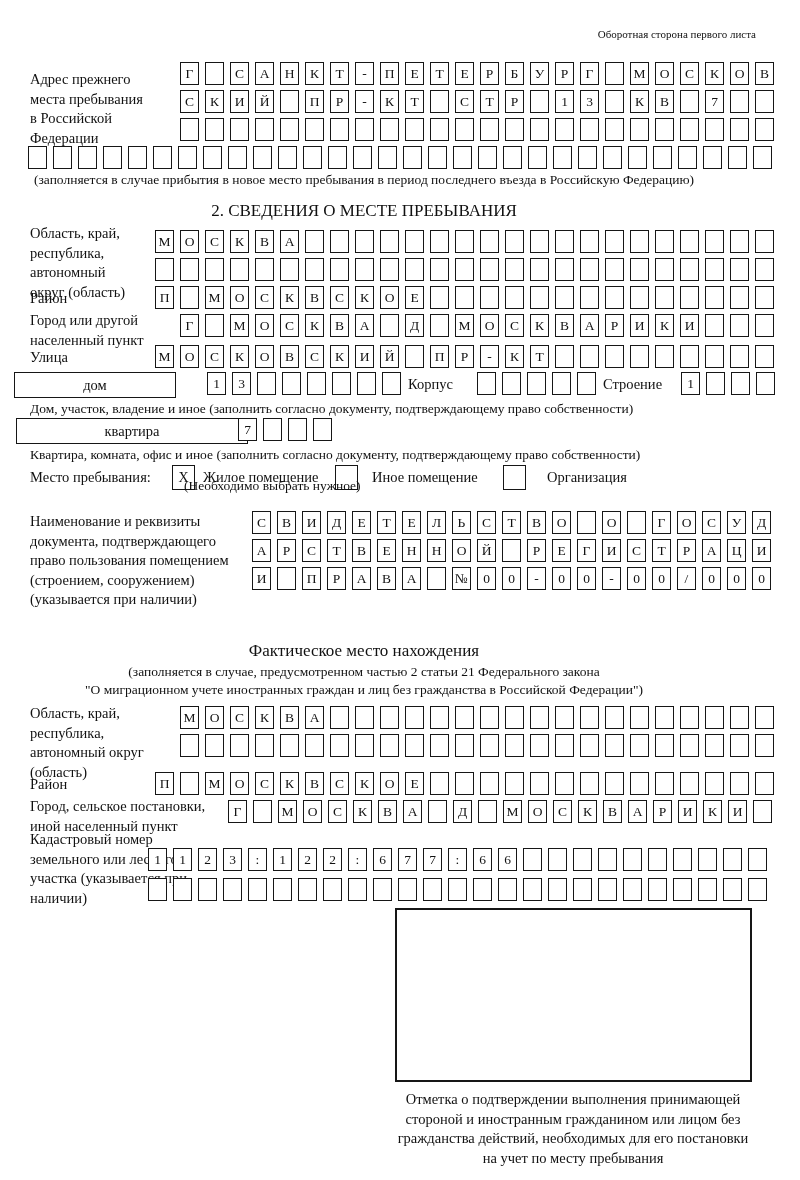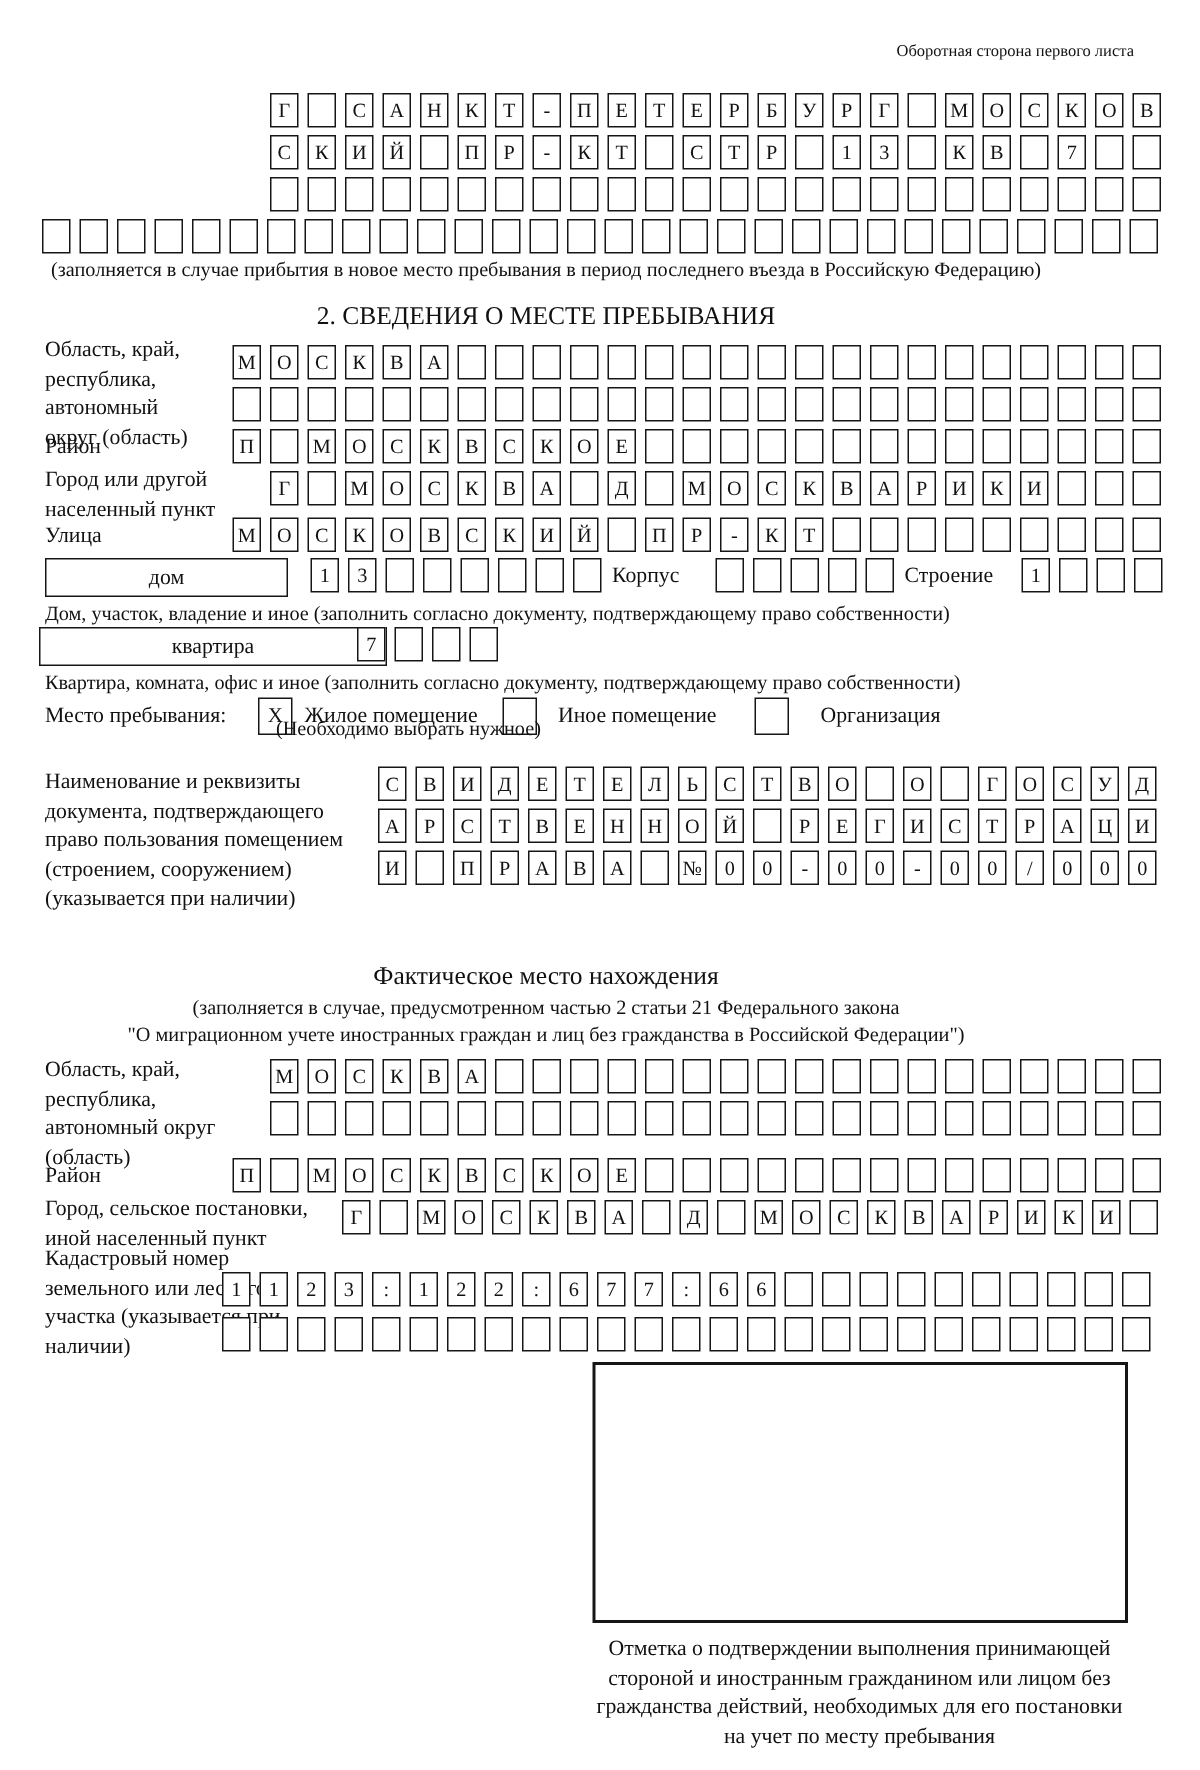--- a/index.html
+++ b/index.html
@@ -46,20 +46,21 @@
     text-align:center;font-size:14.5px;line-height:19.5px;
   }
 </style>
 </head>
 <body>
 
 <div class="page">
 
   <div class="hdr-note">Оборотная сторона первого листа</div>
 
+  <div class="lbl" style="left:30px;top:70px;width:122px">Адрес прежнего места пребывания в Российской Федерации</div>
   <div class="cellrow" style="left:180px;top:62px">
       <span class="cell">Г</span>
       <span class="cell"></span>
       <span class="cell">С</span>
       <span class="cell">А</span>
       <span class="cell">Н</span>
       <span class="cell">К</span>
       <span class="cell">Т</span>
       <span class="cell">-</span>
       <span class="cell">П</span>
@@ -302,21 +303,21 @@
       <span class="cell"></span>
       <span class="cell"></span>
       <span class="cell"></span>
       <span class="cell"></span>
       <span class="cell"></span>
       <span class="cell"></span>
       <span class="cell"></span>
       <span class="cell"></span>
     </div>
 
-  <div class="widebox" style="left:30px;top:372px;width:162px">дом</div>
+  <div class="widebox" style="left:14px;top:372px;width:162px">дом</div>
   <div class="cellrow" style="left:207px;top:372px">
       <span class="cell">1</span>
       <span class="cell">3</span>
       <span class="cell"></span>
       <span class="cell"></span>
       <span class="cell"></span>
       <span class="cell"></span>
       <span class="cell"></span>
       <span class="cell"></span>
     </div>
@@ -330,21 +331,21 @@
     </div>
   <div class="inline-lbl" style="left:603px;top:376px">Строение</div>
   <div class="cellrow" style="left:681px;top:372px">
       <span class="cell">1</span>
       <span class="cell"></span>
       <span class="cell"></span>
       <span class="cell"></span>
     </div>
   <div class="caption" style="left:30px;top:401px">Дом, участок, владение и иное (заполнить согласно документу, подтверждающему право собственности)</div>
 
-  <div class="widebox" style="left:26px;top:418px;width:232px">квартира</div>
+  <div class="widebox" style="left:16px;top:418px;width:232px">квартира</div>
   <div class="cellrow" style="left:238px;top:418px">
       <span class="cell">7</span>
       <span class="cell"></span>
       <span class="cell"></span>
       <span class="cell"></span>
     </div>
   <div class="caption" style="left:30px;top:447px">Квартира, комната, офис и иное (заполнить согласно документу, подтверждающему право собственности)</div>
 
   <div class="inline-lbl" style="left:30px;top:469px">Место пребывания:</div>
   <div class="checkbox" style="left:172px;top:465px">X</div>

